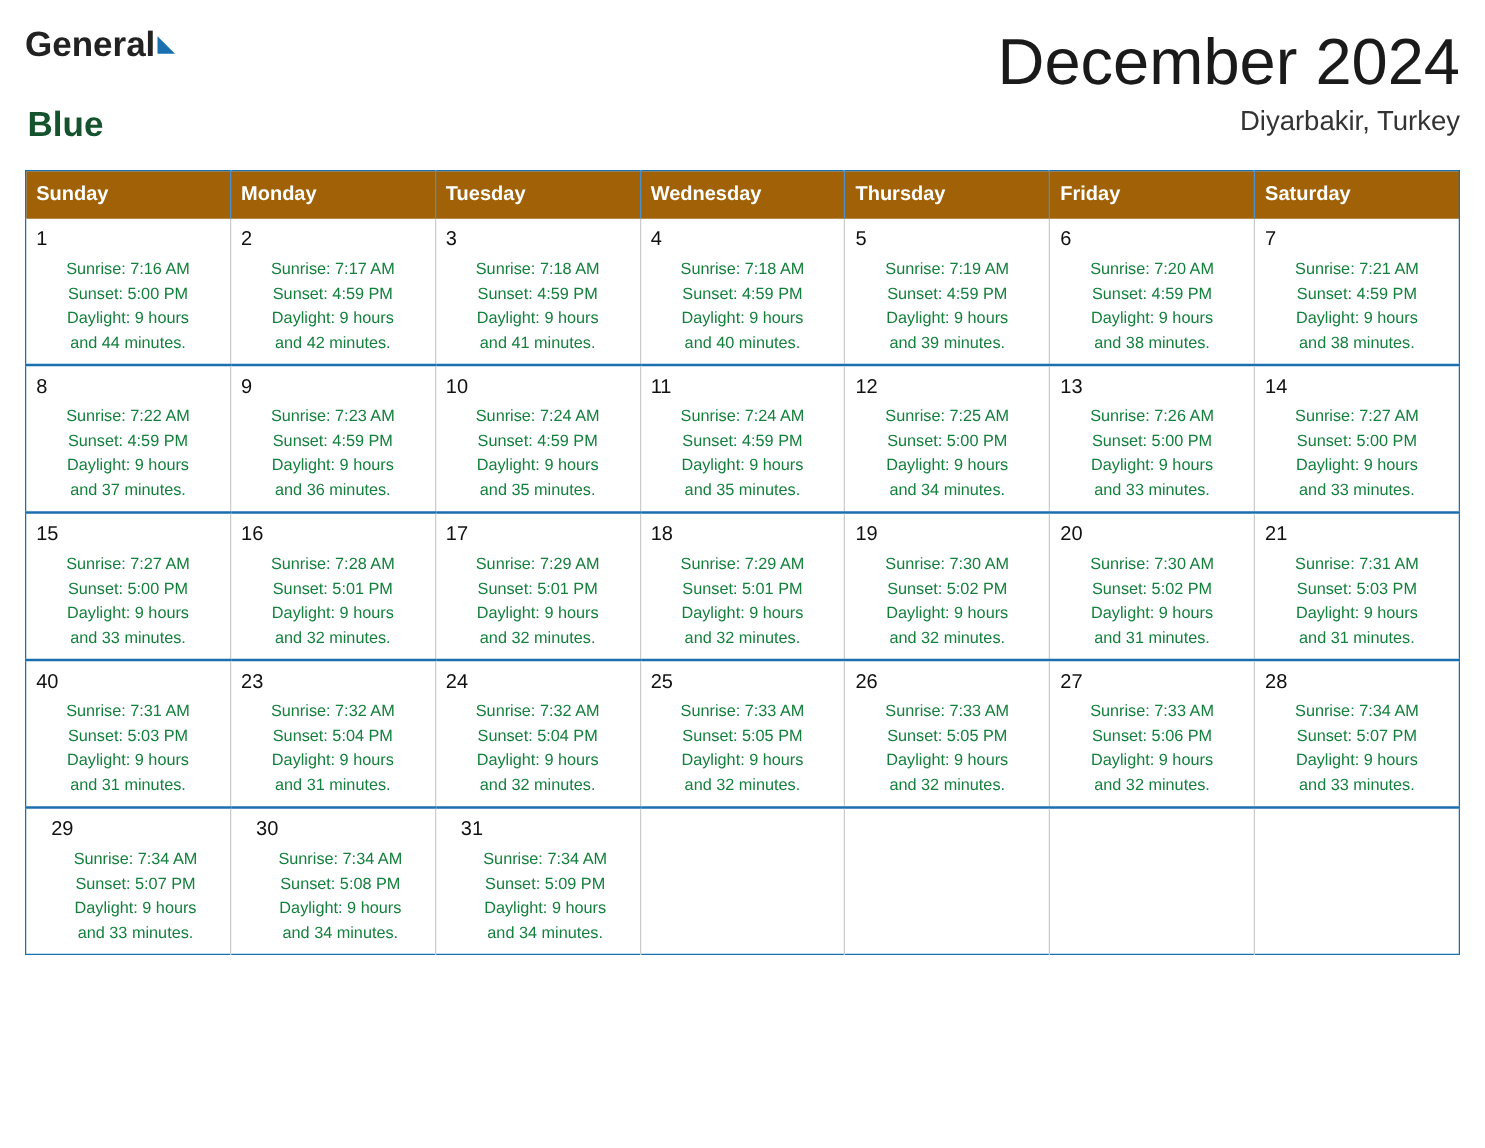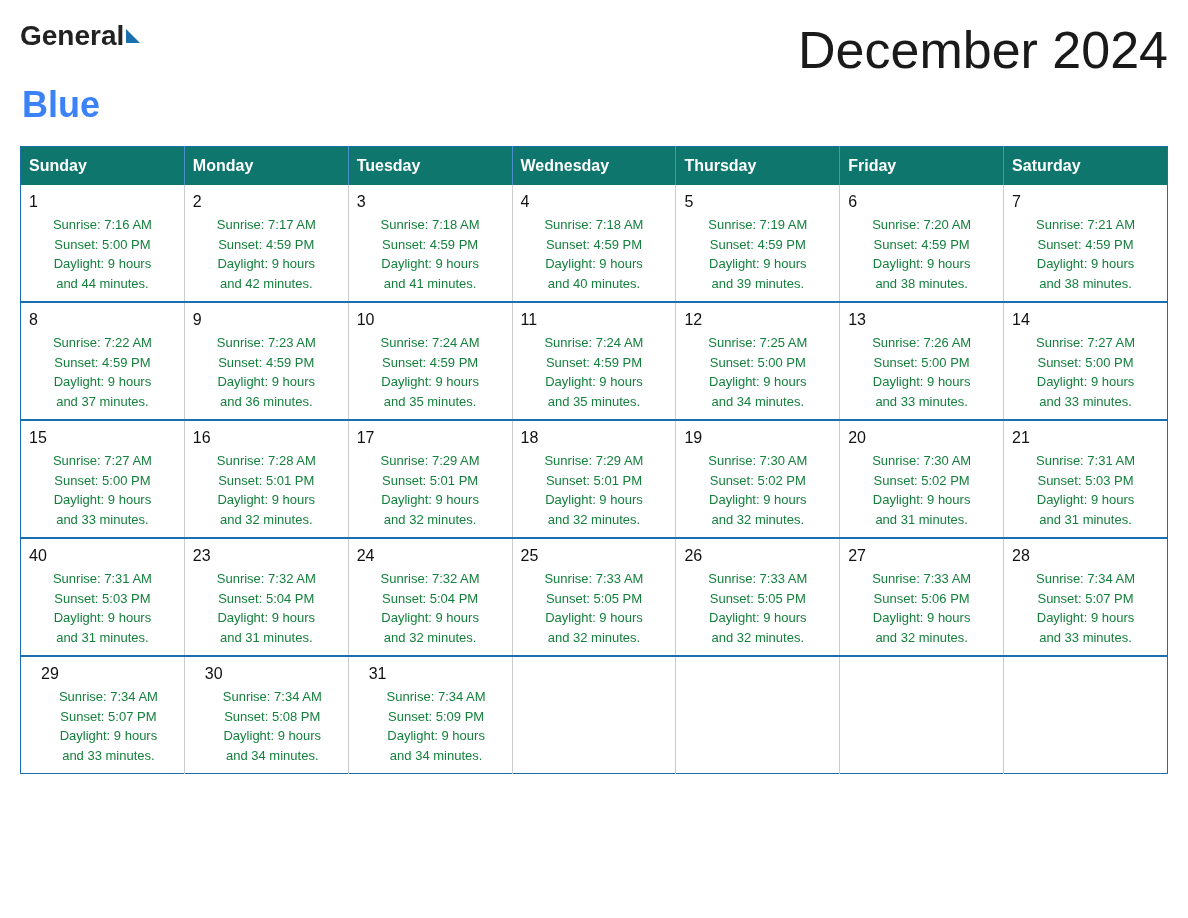--- a/index.html
+++ b/index.html
@@ -33,42 +33,42 @@
     .logo-arrow {
       width: 0;
       height: 0;
       border-left: 14px solid #1a6faf;
       border-top: 14px solid transparent;
       border-bottom: 0px solid transparent;
       display: inline-block;
       margin: 0 2px;
       vertical-align: middle;
     }
-    .logo-blue { color: #3b82f6; font-size: 36px; font-weight: bold; }
+    .logo-blue { color: #14532d; font-size: 28px; font-weight: bold; }
     .title-block {
       text-align: right;
       margin-left: 12px;
     }
     .month-title {
       font-size: 52px;
       font-weight: normal;
       color: #1a1a1a;
     }
     .location {
       font-size: 22px;
       color: #333;
       margin-top: 4px;
     }
     .calendar {
       width: 100%;
       border-collapse: collapse;
       border: 1px solid #1a6faf;
     }
     .calendar th {
-      background-color: #0f766e;
+      background-color: #a16207;
       color: #fff;
       padding: 10px 8px;
       font-size: 16px;
       font-weight: bold;
       text-align: left;
       border-right: 1px solid #4a8fce;
     }
     .calendar th:last-child { border-right: none; }
     .calendar td {
       vertical-align: top;
@@ -105,20 +105,21 @@
     <div class="logo-text">
       <span class="logo-general">General</span>
       <span class="logo-arrow"></span>
     </div>
     <div style="margin-top:-4px; margin-left:2px;">
       <span class="logo-blue">Blue</span>
     </div>
   </div>
   <div class="title-block">
     <div class="month-title">December 2024</div>
+    <div class="location">Diyarbakir, Turkey</div>
   </div>
 </div>
 
 <table class="calendar">
   <thead>
     <tr>
     <th>Sunday</th>
         <th>Monday</th>
         <th>Tuesday</th>
         <th>Wednesday</th>

